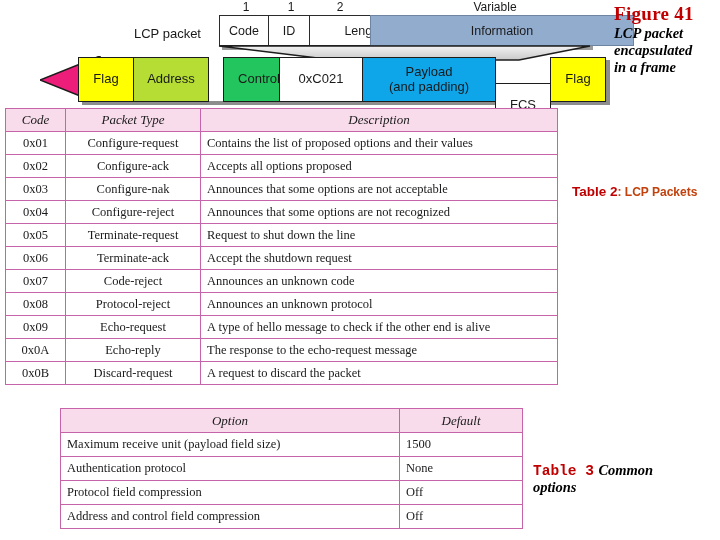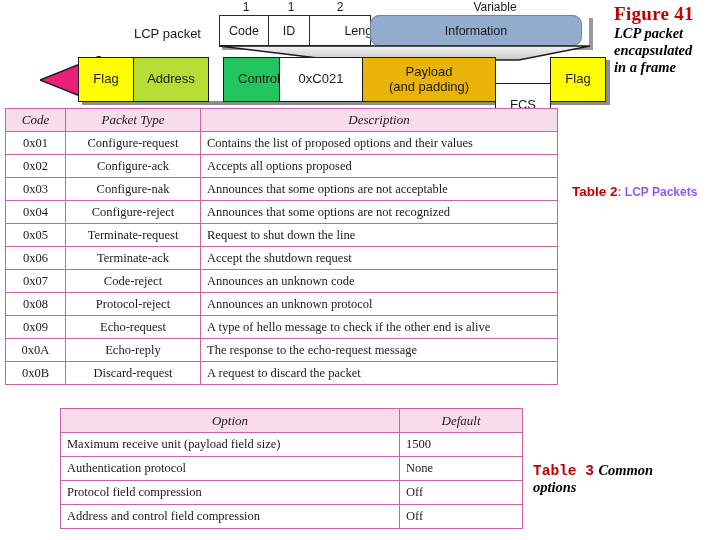--- a/index.html
+++ b/index.html
@@ -100,21 +100,21 @@
   .cap-t2-title {
     font-family: "Liberation Sans", sans-serif;
     font-weight: bold;
     font-size: 13.5px;
     color: #c00000;
   }
   .cap-t2-body {
     font-family: "Liberation Sans", sans-serif;
     font-weight: bold;
     font-size: 12px;
-    color: #8b5cf6;
+    color: #c2410c;
     line-height: 1.25;
   }
   .cap-t3-title {
     font-family: Liberation Mono, monospace;
     font-weight: bold;
     font-size: 14.5px;
     color: #c00000;
   }
   .cap-t3-body {
     font-family: "Liberation Serif", serif;
@@ -171,21 +171,21 @@
   <div class="size-label" style="left:405px; top:0px; width:180px;">Variable</div>
 
   <div class="lcp-row-label" style="left:134px; top:26px;">LCP packet</div>
 
   <div class="pkt-shadow" style="left:222px; top:46px; width:371px; height:4px;"></div>
   <div class="pkt-shadow" style="left:589px; top:18px; width:4px; height:32px;"></div>
 
   <div class="pkt-cell" style="left:219px; top:15px; width:50px; height:31px;">Code</div>
   <div class="pkt-cell" style="left:268px; top:15px; width:42px; height:31px;">ID</div>
   <div class="pkt-cell" style="left:309px; top:15px; width:62px; height:31px;padding-left:47px;">Length</div>
-  <div class="pkt-cell info" style="left:370px; top:15px; width:212px; height:31px;border-radius:9px;">Information</div>
+  <div class="pkt-cell info" style="left:370px; top:15px; width:264px; height:31px;">Information</div>
 
   <svg id="expansion-connector" viewBox="0 0 620 106">
     <defs>
       <linearGradient id="connGrad" x1="0" y1="0" x2="0" y2="1">
         <stop offset="0%" stop-color="#f2f2f2"></stop>
         <stop offset="100%" stop-color="#c9c9c9"></stop>
       </linearGradient>
     </defs>
     <polygon points="219,46 590,46 519,60 334,60" fill="url(#connGrad)" stroke="#1c1c1c" stroke-width="1.4"></polygon>
   </svg>
@@ -194,21 +194,21 @@
     <polygon points="60,0 60,48 0,24" fill="#ec1e79" stroke="#1c1c1c" stroke-width="1.5"></polygon>
   </svg>
 
   <div class="frame-shadow" style="left:82px; top:101px; width:528px; height:4px;"></div>
   <div class="frame-shadow" style="left:606px; top:60px; width:4px; height:45px;"></div>
 
   <div class="frame-cell" style="left:78px; top:57px; width:56px; height:45px; background:#ffff00;">Flag</div>
   <div class="frame-cell" style="left:133px; top:57px; width:76px; height:45px; background:#b5dd33;">Address</div>
   <div class="frame-cell" style="left:223px; top:57px; width:72px; height:45px; background:#22c55e;">Control</div>
   <div class="frame-cell" style="left:279px; top:57px; width:84px; height:45px; background:#ffffff;">0xC021</div>
-  <div class="frame-cell" style="left:362px; top:57px; width:134px; height:45px; background:#eab308; flex-direction:column;">
+  <div class="frame-cell" style="left:362px; top:57px; width:134px; height:45px; background:#0ea5e9; flex-direction:column;">
     <span>Payload</span>
     <span>(and padding)</span>
   </div>
   <div class="frame-cell" style="left:495px; top:57px; width:56px; height:45px; background:#ffffff;margin-top:26px;">FCS</div>
   <div class="frame-cell" style="left:550px; top:57px; width:56px; height:45px; background:#ffff00;">Flag</div>
 </div>
 
 <div class="abs" style="left:614px; top:3px; width:106px;">
   <div class="cap-fig-title">Figure 41</div>
   <div class="cap-fig-body">LCP packet</div>

